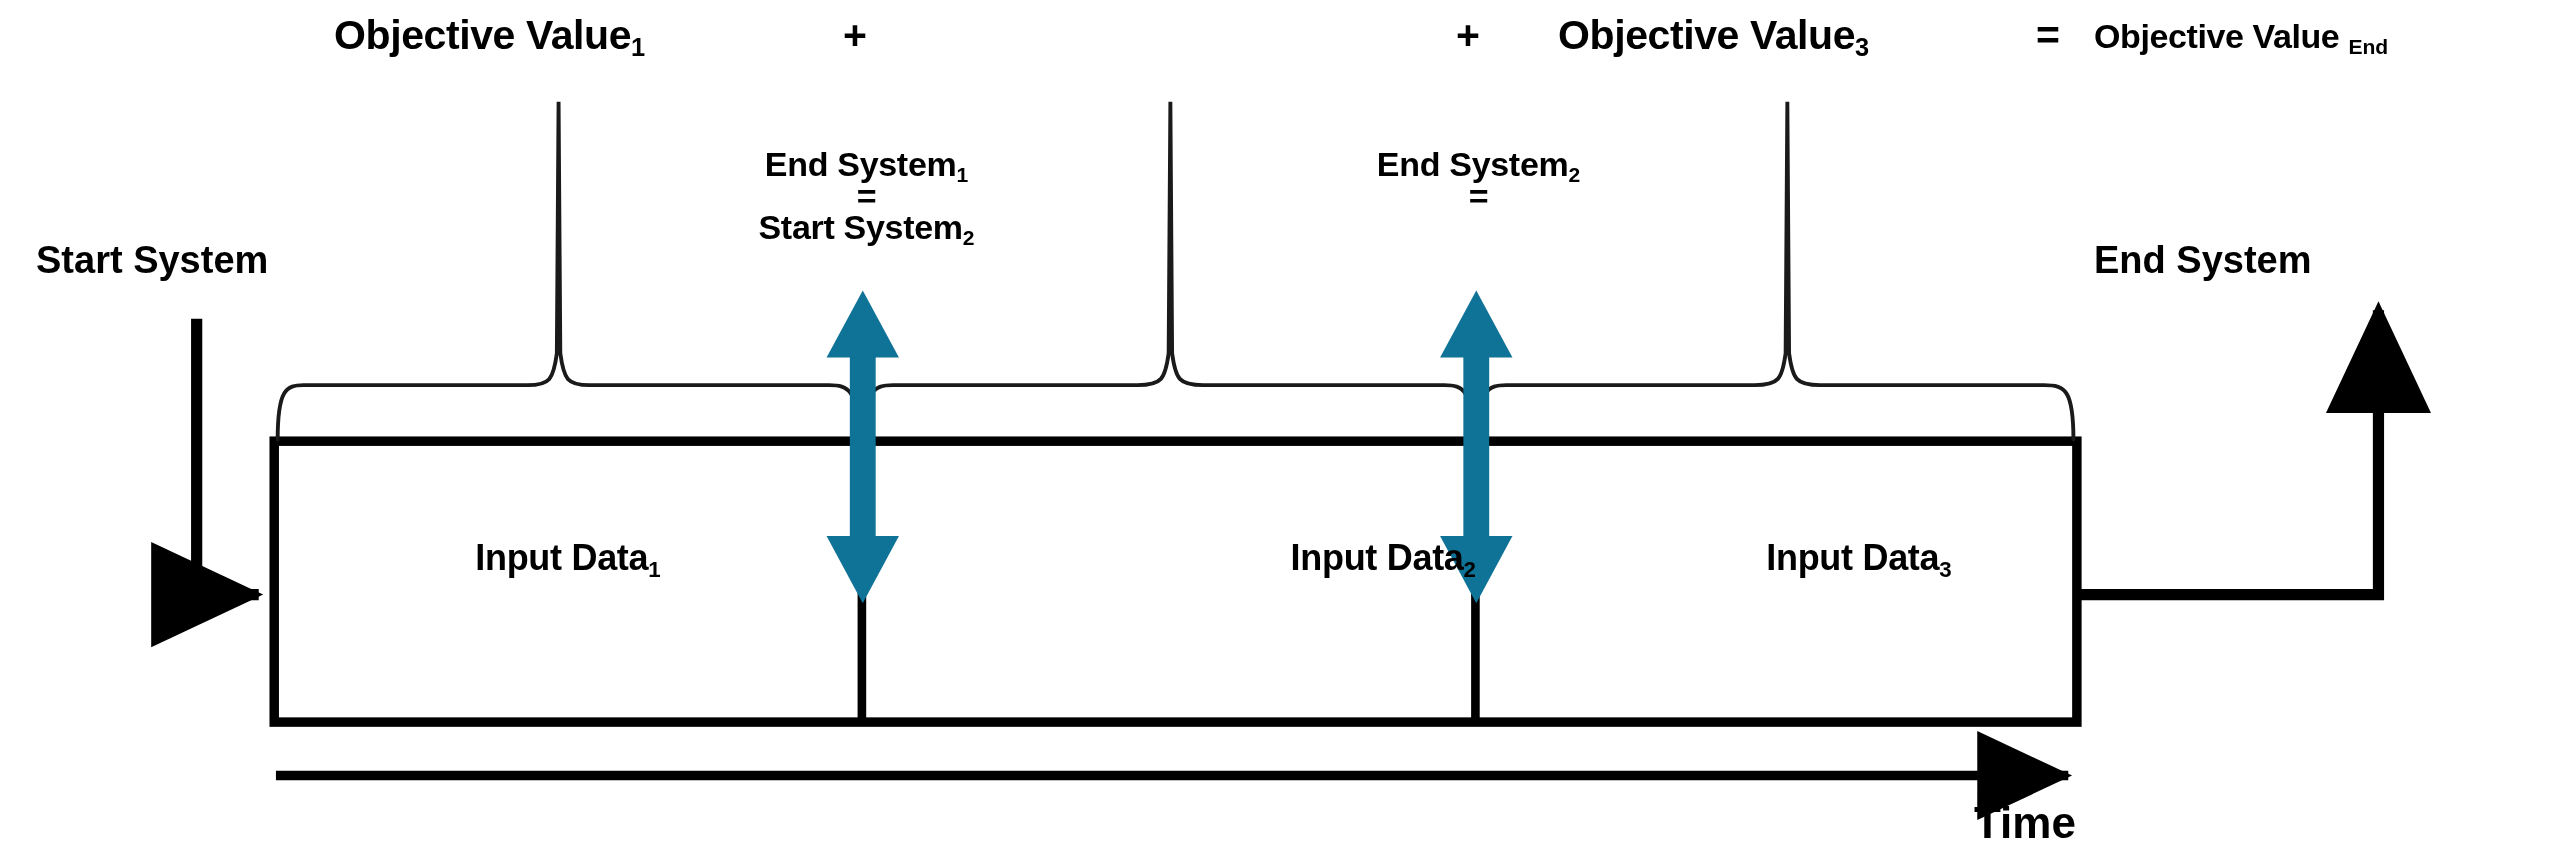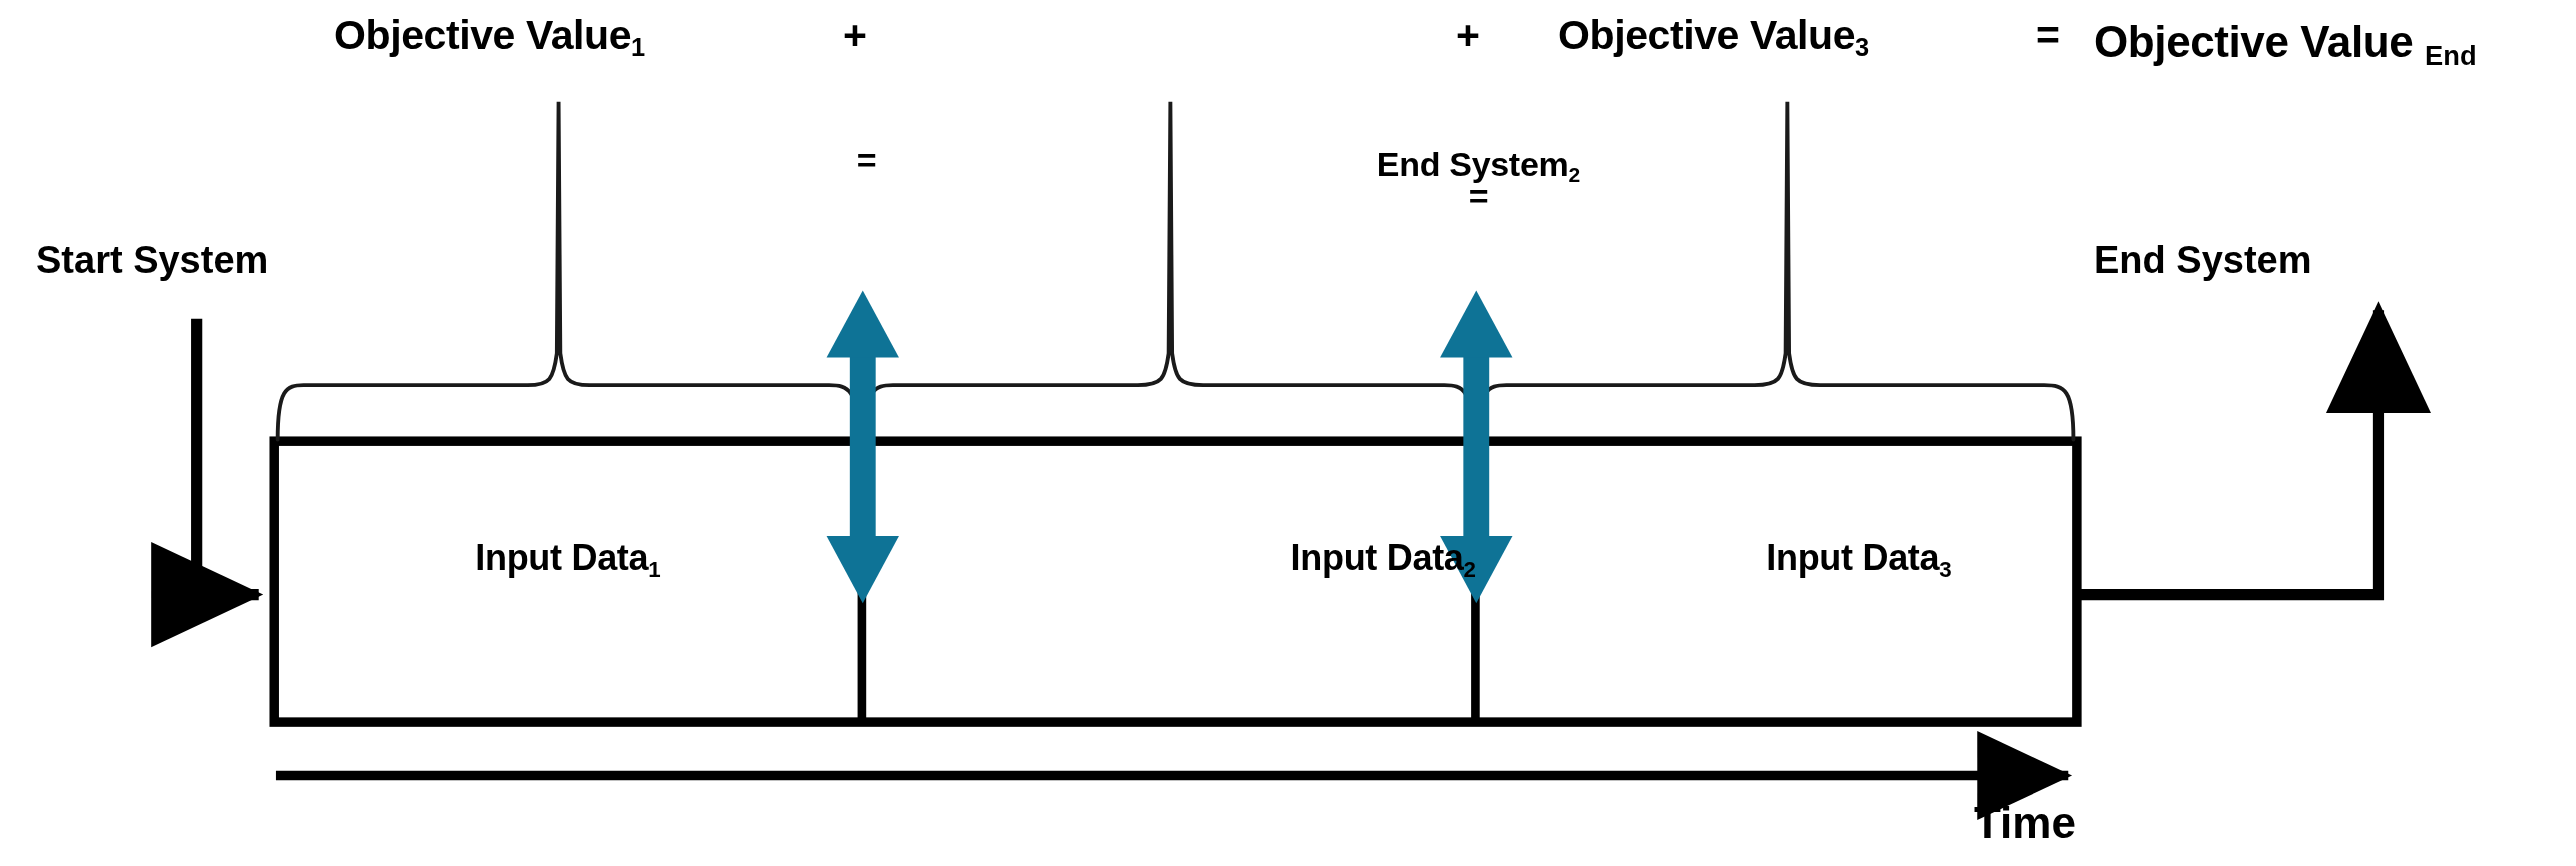--- a/index.html
+++ b/index.html
@@ -34,21 +34,21 @@
   }
   .lbl sub {
     font-size: 0.62em;
     font-weight: bold;
     vertical-align: baseline;
     position: relative;
     top: 0.30em;
     letter-spacing: 0;
   }
   .obj-term { font-size: 41px; letter-spacing: -0.4px; }
-  .obj-end  { font-size: 44px; letter-spacing: -0.4px; }
+  .obj-end  { font-size: 34px; letter-spacing: -0.4px; }
   .plus-sign { font-size: 41px; }
   .eq-sign { font-size: 41px; }
   .sys-label {
     font-size: 34px;
     text-align: center;
     letter-spacing: -0.3px;
   }
   .sys-label .eqline {
     display: block;
     font-size: 34px;
@@ -141,21 +141,23 @@
     <span>Objective Value</span><sub>3</sub>
   </div>
 
   <div class="lbl eq-sign" style="left:2036px; top:13.8px;">=</div>
 
   <div class="lbl obj-end" style="left:2094px; top:19px;">
     <span>Objective Value</span> <sub>End</sub>
   </div>
 
   <div class="lbl sys-label" style="left:681px; top:147px; width:371px; text-align:center;">
+    <span class="l1"><span>End System</span><sub>1</sub></span>
     <span class="eqline">=</span>
+    <span class="l3"><span>Start System</span><sub>2</sub></span>
   </div>
 
   <div class="lbl sys-label" style="left:1293px; top:147px; width:371px; ">
     <span class="l1"><span>End System</span><sub>2</sub></span>
     <span class="eqline">=</span>
   </div>
 
   <div class="lbl edge-label" style="left:36px; top:241px;">Start System</div>
 
   <div class="lbl edge-label" style="left:2094px; top:241px;">End System</div>

